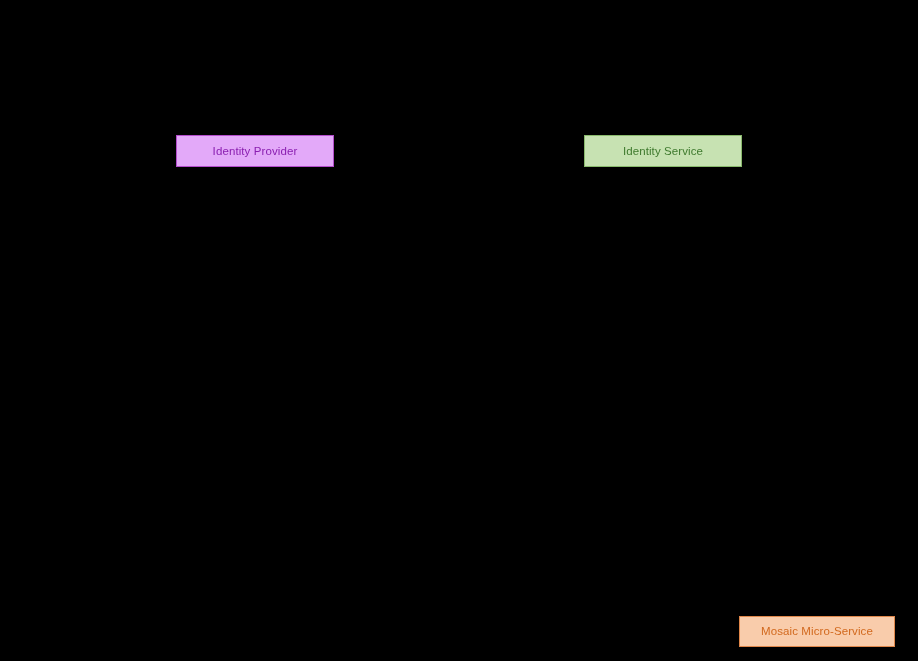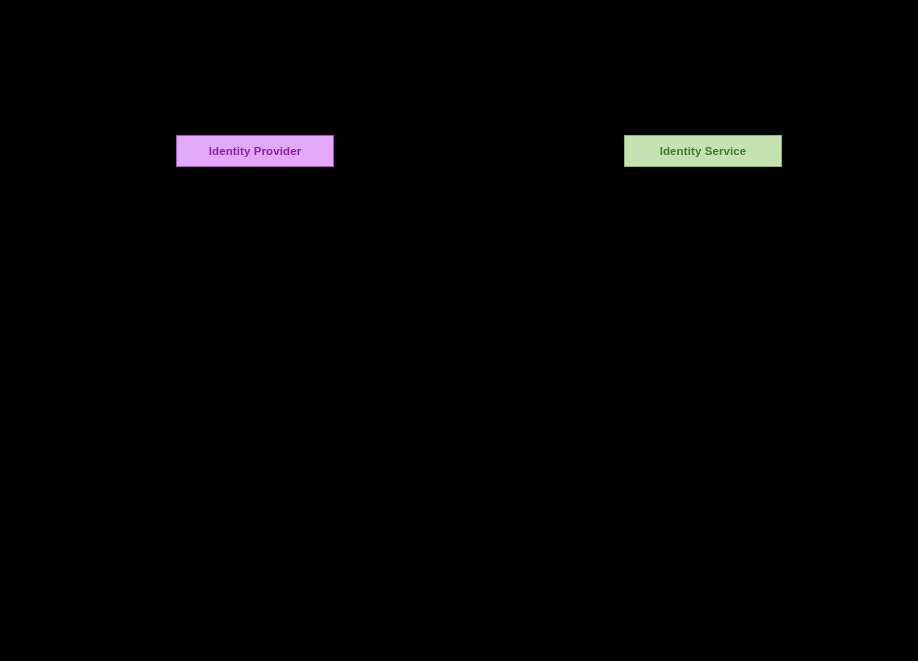--- a/index.html
+++ b/index.html
@@ -44,21 +44,20 @@
     border-style: solid;
     border-width: 1px;
     text-align: center;
     line-height: 15px;
     white-space: pre;
   }
   .node .node-label {
     display: block;
     font-size: 11.5px;
     letter-spacing: 0.1px;
-    font-weight: bold;
   }
   .node .node-sublabel {
     display: block;
     font-size: 11.5px;
     letter-spacing: 0.1px;
   }
 
   
   #node-identity-provider {
     left: 176px;
@@ -72,21 +71,20 @@
 
   
   #node-identity-service {
     left: 584px;
     top: 135px;
     width: 158px;
     height: 32px;
     background: #c7e2b2;
     border-color: #89b96c;
     color: #3f7a2e;
-    margin-left: 40px;
   }
 
   
   #node-user-agent {
     left: 369px;
     top: 424px;
     width: 157px;
     height: 58px;
     background: #dadada;
     border-color: #c3c3c3;
@@ -132,14 +130,17 @@
 
   <div class="node" id="node-identity-provider">
     <span class="node-label">Identity Provider</span>
   </div>
 
   <div class="node" id="node-identity-service">
     <span class="node-label">Identity Service</span>
   </div>
 
 
+  <div class="node" id="node-mosaic-micro-service">
+    <span class="node-label">Mosaic Micro-Service</span>
+  </div>
 
 </div>
 
 </body></html>

